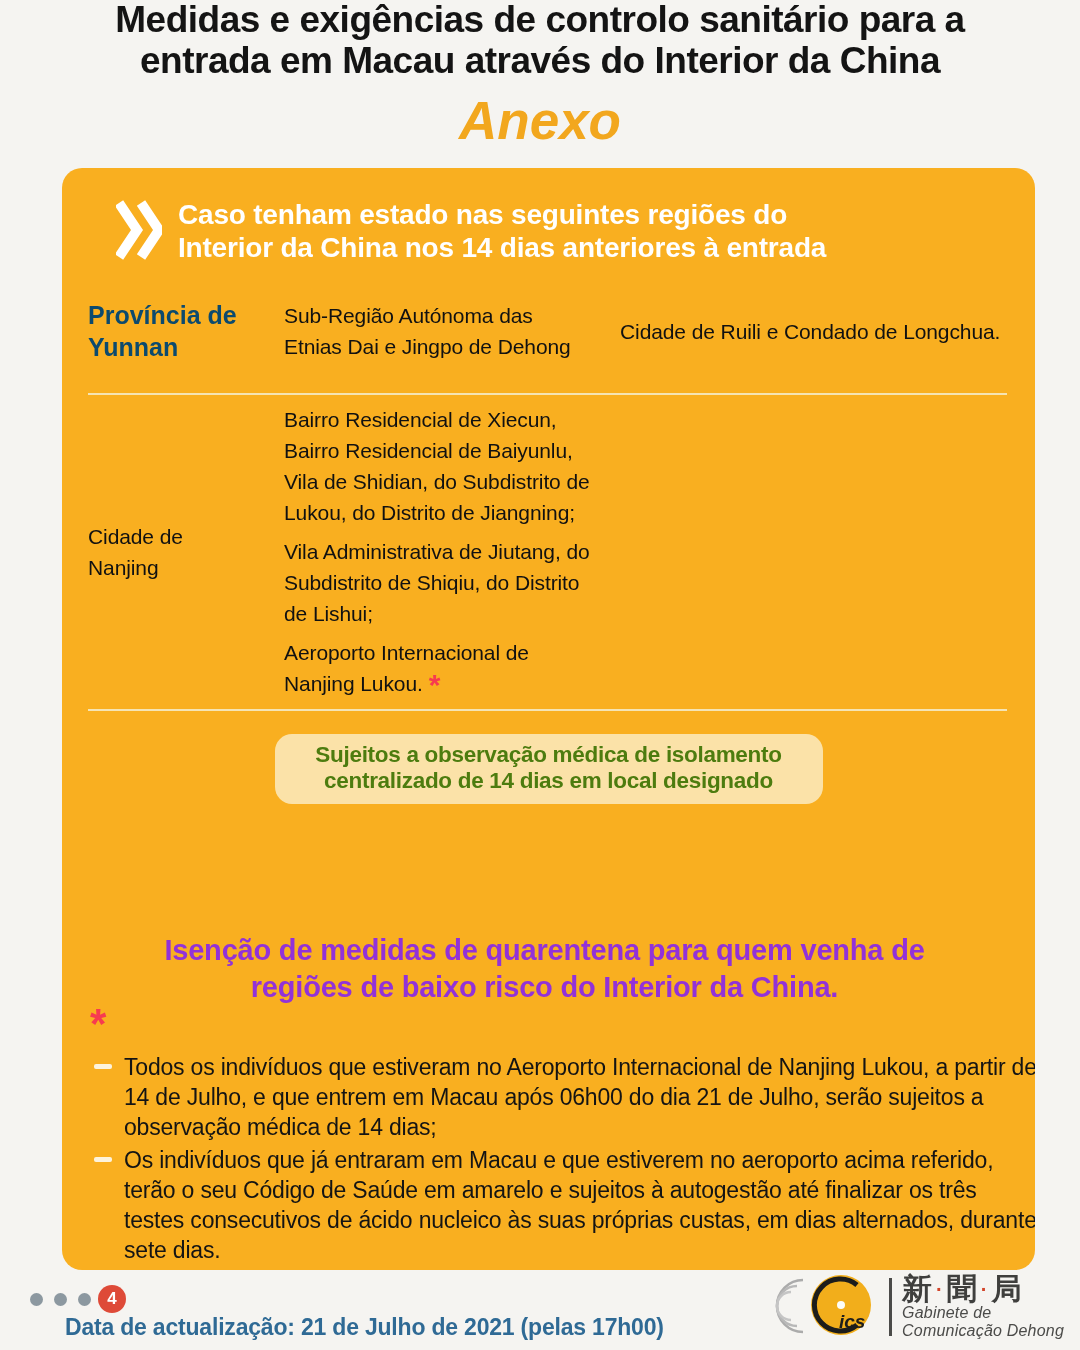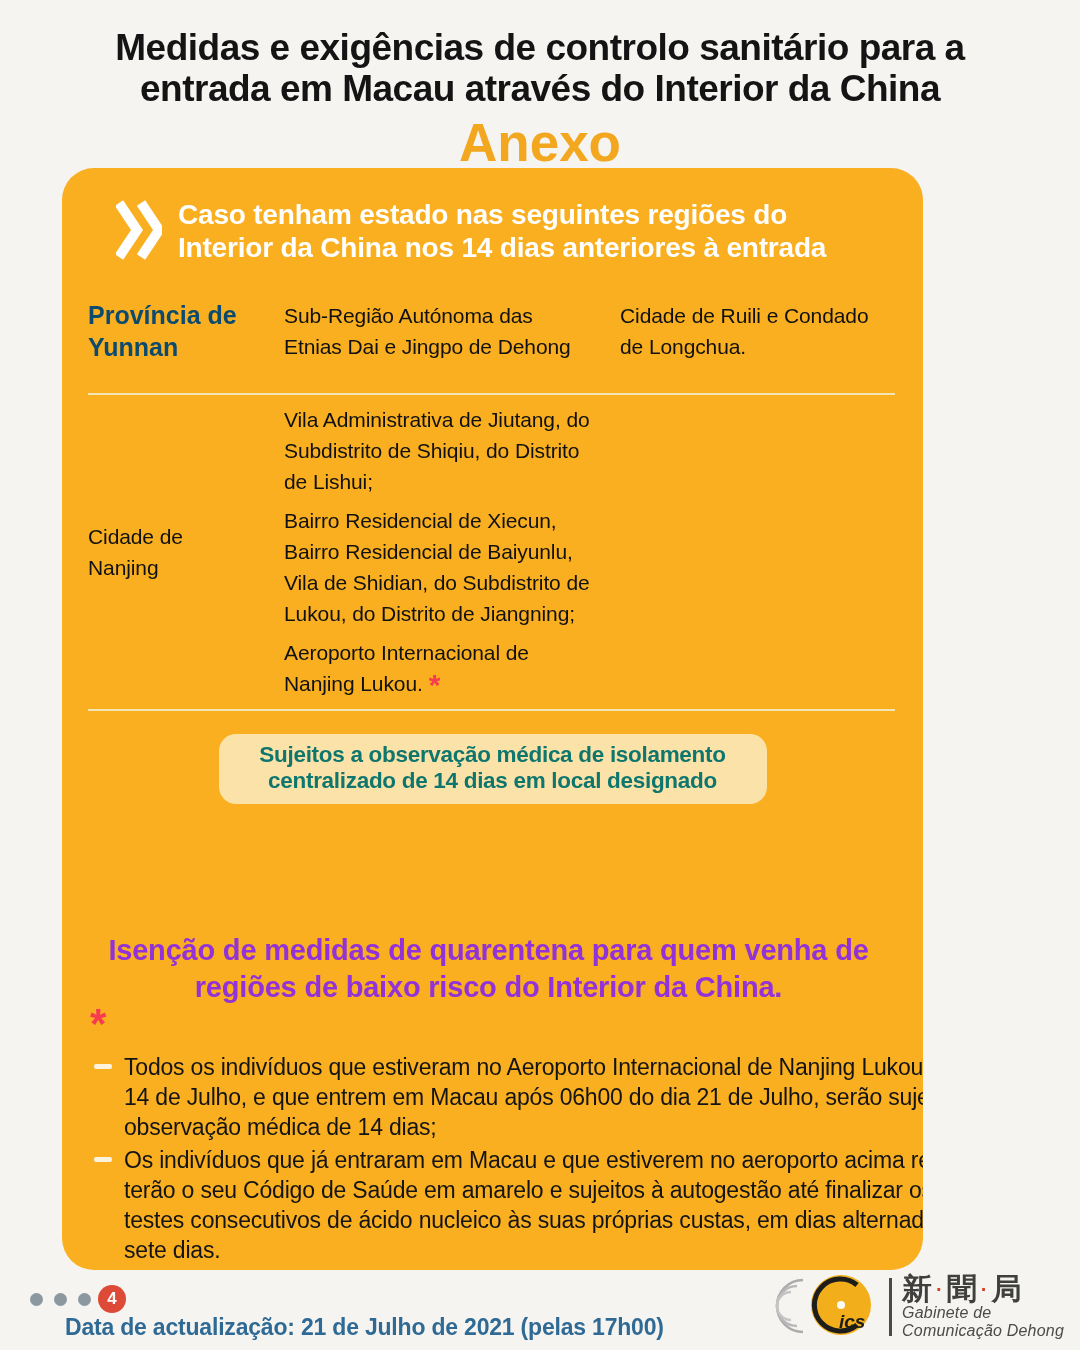--- a/index.html
+++ b/index.html
@@ -8,44 +8,45 @@
     background:#f5f4f1;
     font-family:"Liberation Sans", sans-serif;
     position:relative;
     overflow:hidden;
     color:#161616;
   }
   .poster { position:absolute; inset:0; }
 
   
   .main-title {
-    padding-top:28px;
+    padding-top:0;
     text-align:center;
     font-size:37px;
     font-weight:bold;
     line-height:1.1;
     letter-spacing:-0.5px;
     color:#141414;
   }
   .anexo-title {
     text-align:center;
     font-size:53px;
     font-weight:bold;
     color:#F2A71E;
     line-height:1.05;
-    margin-top:6px;
+    margin-top:12px;
+    font-style:italic;
   }
 
   
   .card {
     position:absolute;
     left:62px; top:168px;
-    width:861px; height:1102px;
+    width:973px; height:1102px;
     background:#F9AF20;
-    border-radius:32px;
+    border-radius:20px;
     overflow:hidden;
   }
   .card-header {
     position:absolute; top:30px; left:54px; right:40px;
     display:flex; align-items:flex-start; gap:16px;
   }
   .chevrons { flex:0 0 auto; margin-top:2px; }
   .card-header-text {
     color:#ffffff; font-weight:bold;
     font-size:28px; line-height:33px;
@@ -84,21 +85,21 @@
   .highlight-box {
     position:absolute; top:566px; left:50%;
     transform:translateX(-50%);
     width:548px;
     background:#FBE2A8;
     border-radius:17px;
     padding:8px 14px 10px;
     text-align:center;
     font-weight:bold;
     font-size:22.5px; line-height:26px;
-    color:#0f766e;
+    color:#4d7c0f;
     letter-spacing:-0.3px;
   }
   .highlight-box div { white-space:nowrap; }
 
   
   .exemption {
     position:absolute; top:764px; left:0; right:8px;
     text-align:center;
     color:#9232D8; font-weight:bold;
     font-size:29px; line-height:37px;
@@ -199,22 +200,22 @@
         <div class="area-cell">
           <p>Cidade de Ruili e Condado de Longchua.</p>
         </div>
       </div>
 
       <hr class="table-divider">
 
       <div class="trow row2">
         <div class="region-cell">Cidade de Nanjing</div>
         <div class="area-cell">
+          <p>Bairro Residencial de Xiecun, Bairro Residencial de Baiyunlu, Vila de Shidian, do Subdistrito de Lukou, do Distrito de Jiangning;</p>
           <p>Vila Administrativa de Jiutang, do Subdistrito de Shiqiu, do Distrito de Lishui;</p>
-          <p>Bairro Residencial de Xiecun, Bairro Residencial de Baiyunlu, Vila de Shidian, do Subdistrito de Lukou, do Distrito de Jiangning;</p>
           <p><span>Aeroporto Internacional de Nanjing Lukou.</span><span class="red-asterisk-inline">*</span></p>
         </div>
       </div>
 
       <hr class="table-divider">
     </div>
 
     <div class="highlight-box">
       <div>Sujeitos a observação médica de isolamento</div>
       <div>centralizado de 14 dias em local designado</div>

